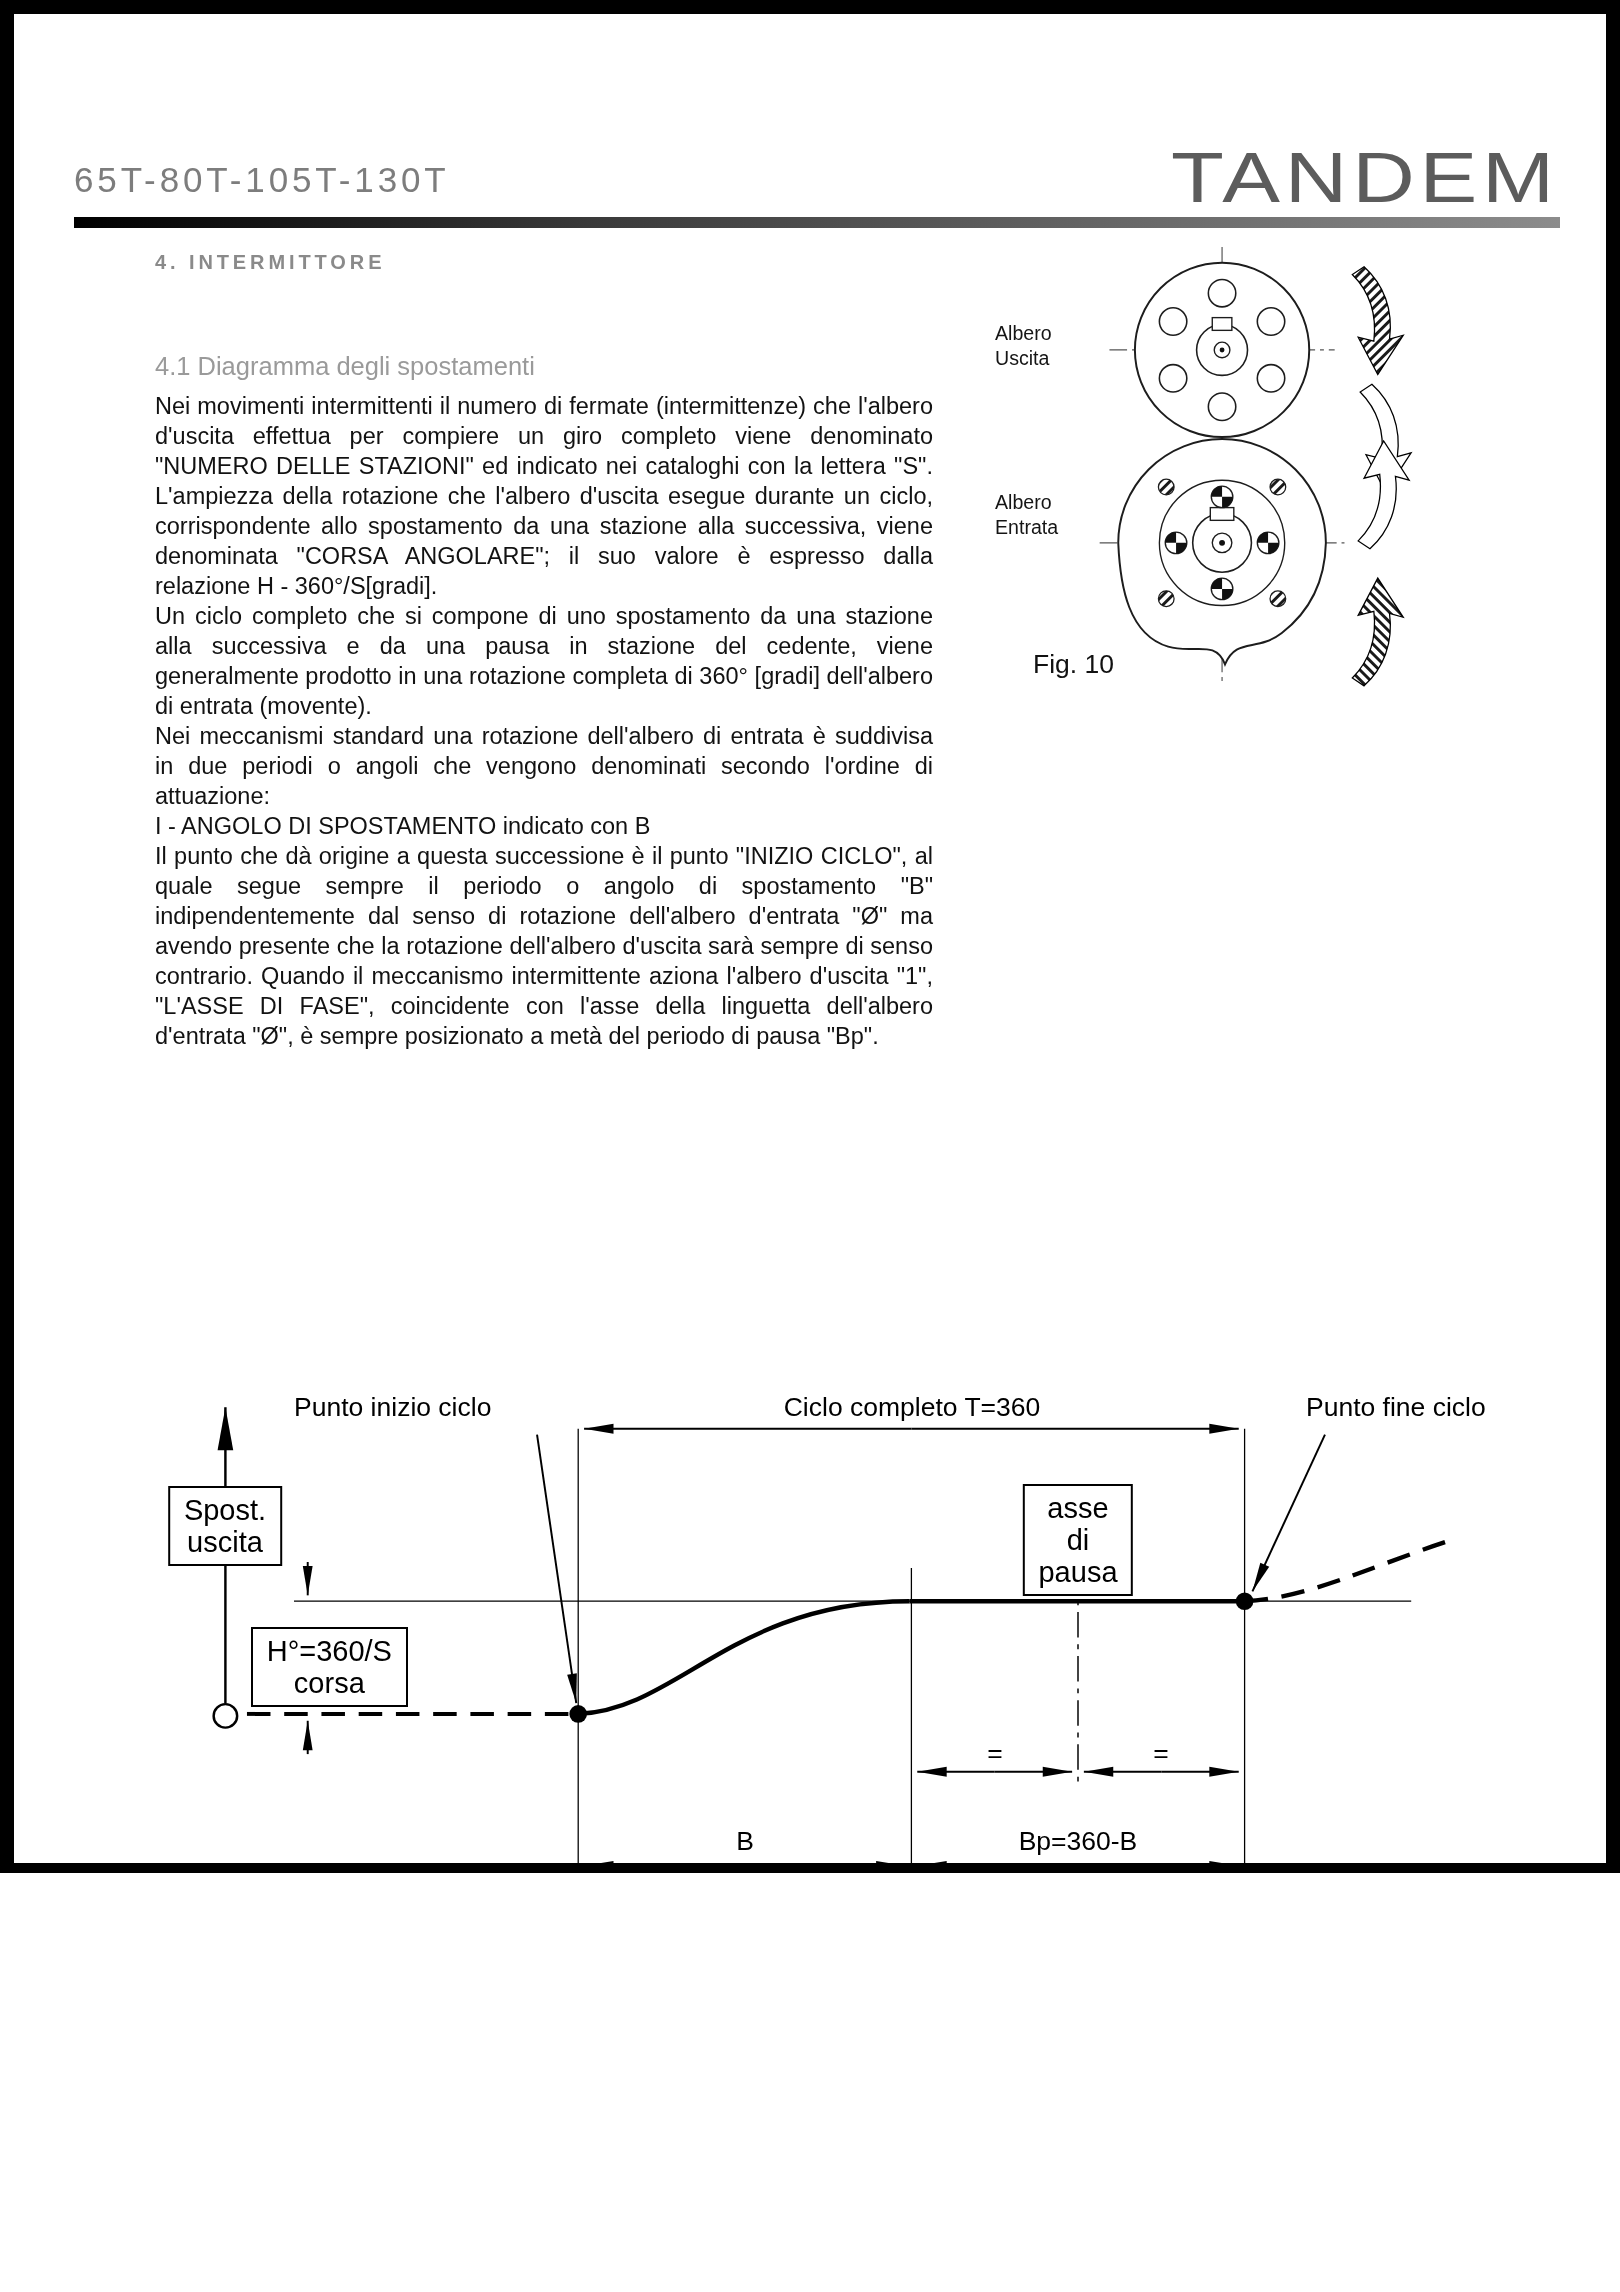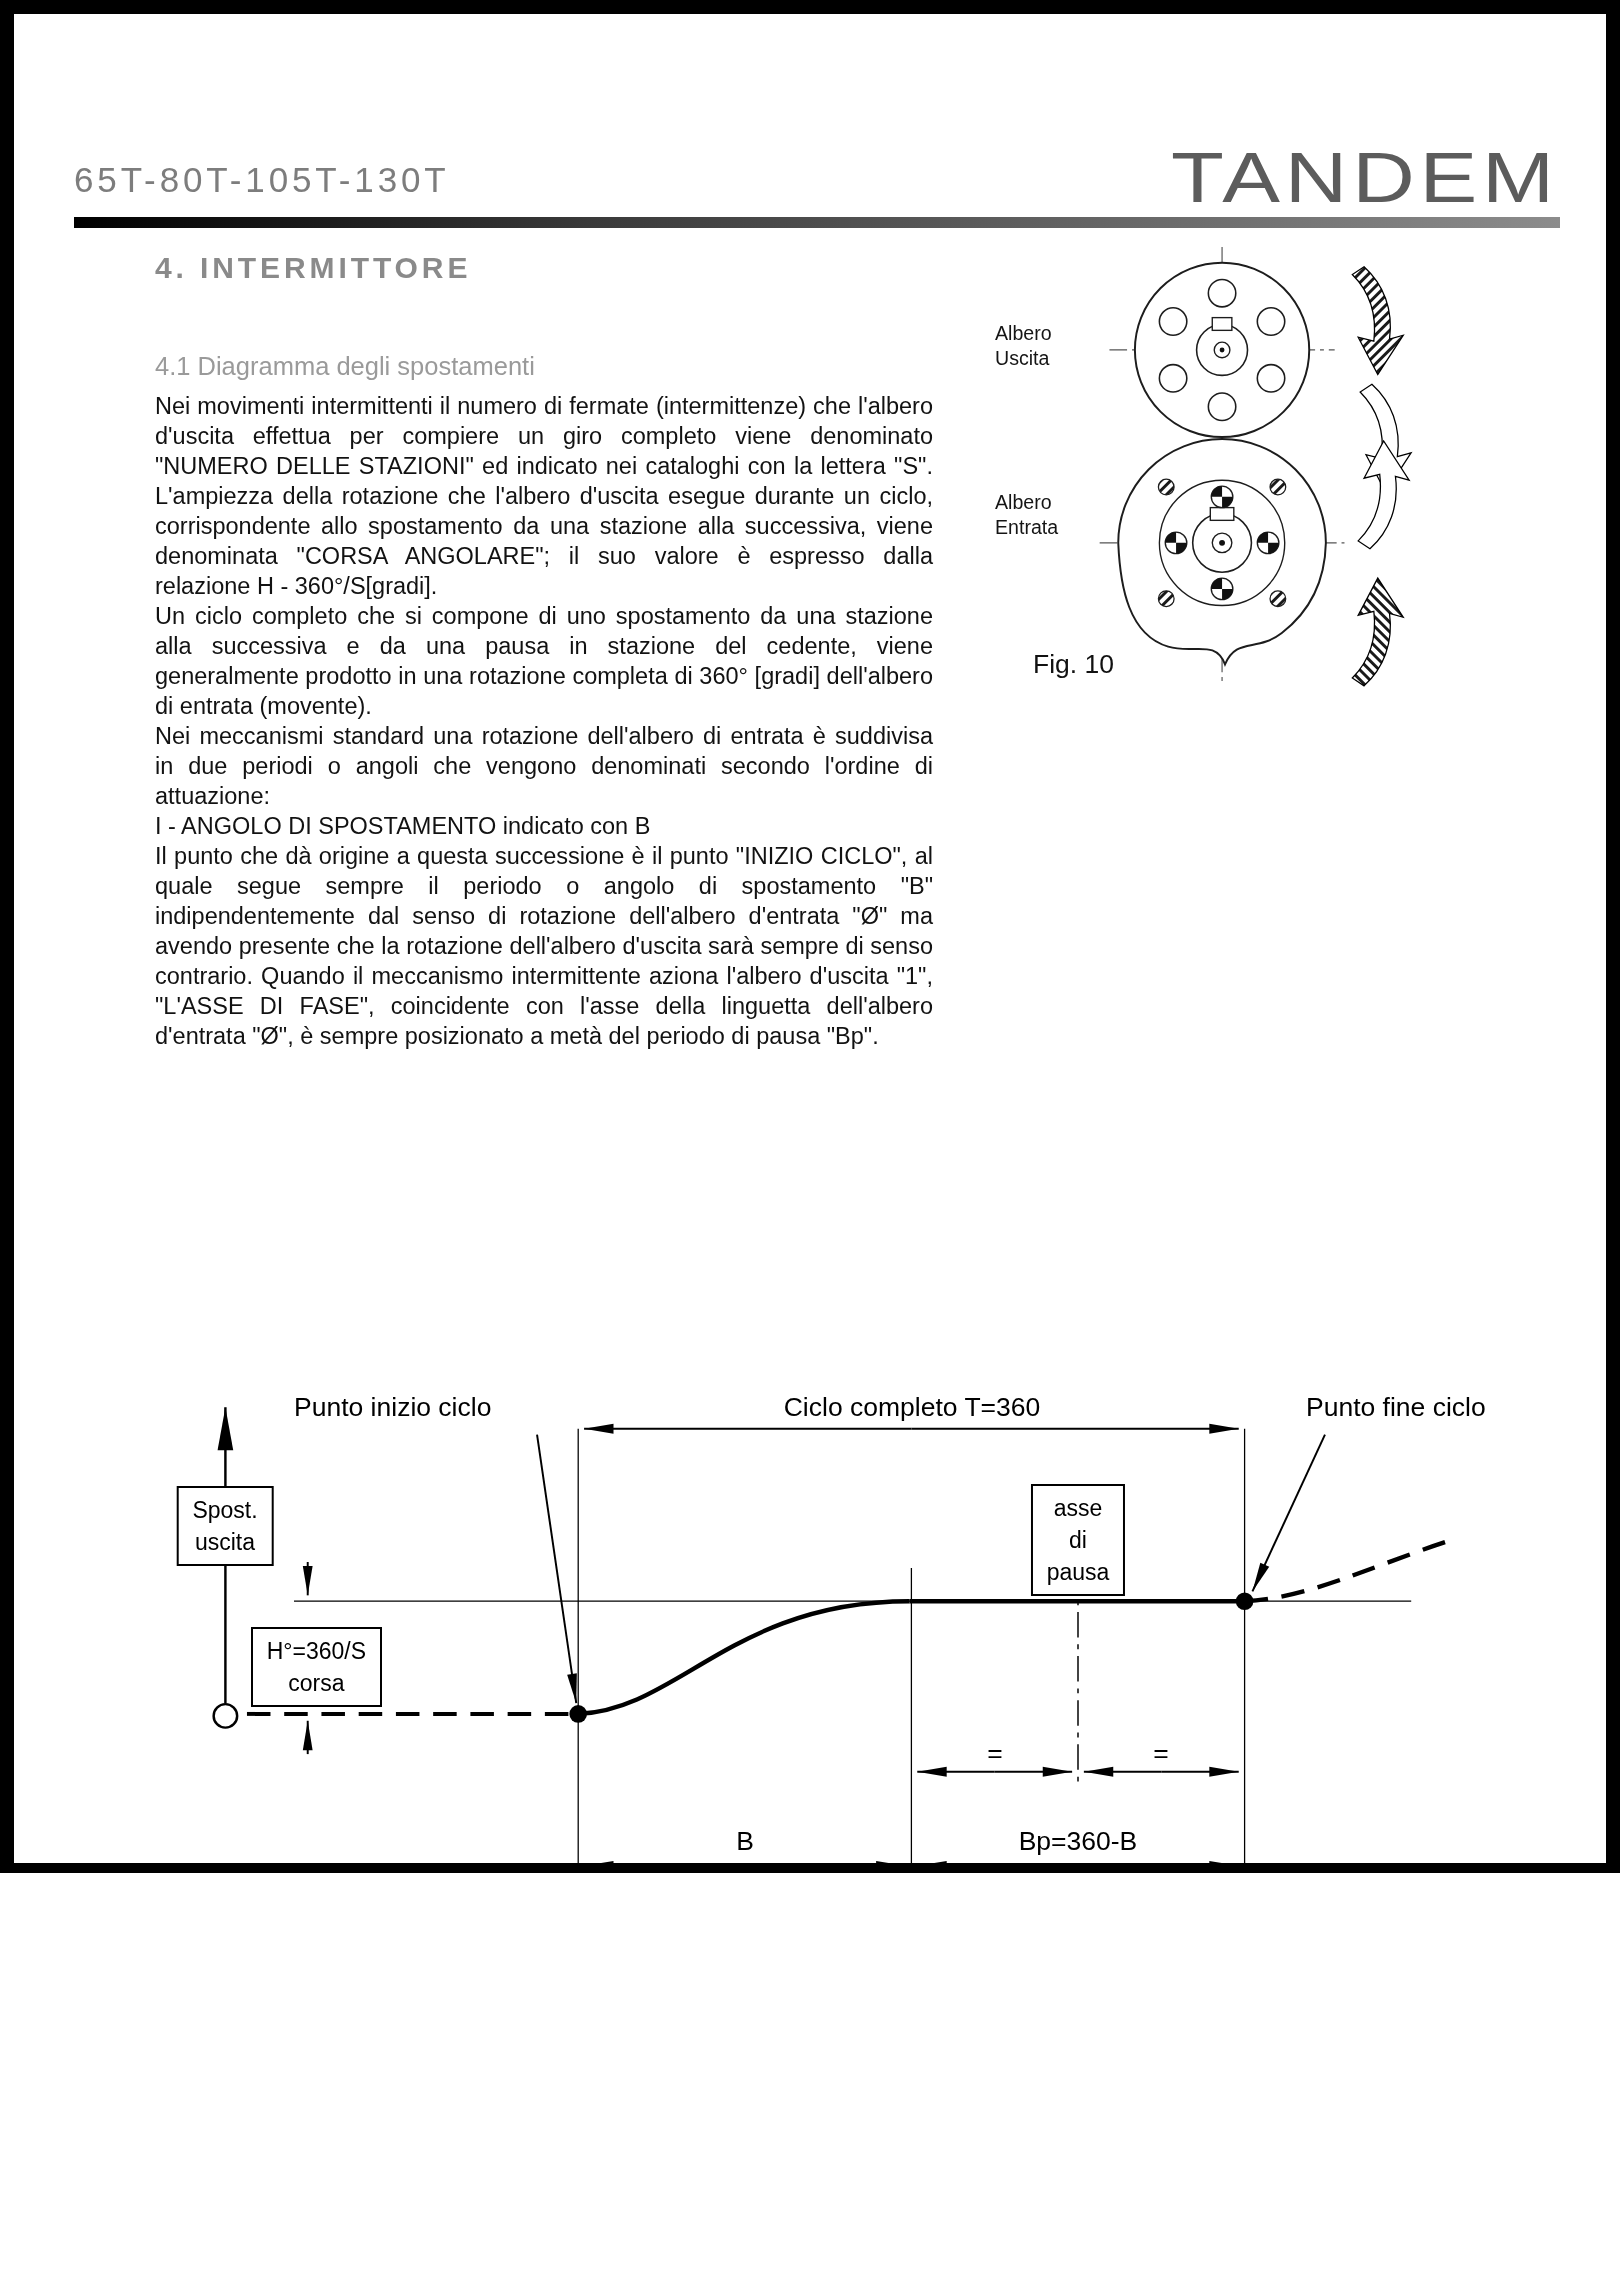--- a/index.html
+++ b/index.html
@@ -19,40 +19,40 @@
   }
   .brand {
     right:61px; top:137px; font-size:71px; color:#5c5c5c; letter-spacing:3.9px;
     transform:scaleX(1.22); transform-origin:right center; white-space:nowrap;
   }
   .header-rule {
     left:74px; top:217px; width:1486px; height:10.8px;
     background:linear-gradient(90deg,#000 0%,#3a3a3a 35%,#8c8c8c 100%);
   }
   .sec-title {
-    left:155px; top:251px; font-size:30px; font-weight:bold;
+    left:155px; top:251px; font-size:20px; font-weight:bold;
     color:#8a8a8a; letter-spacing:3.9px; margin:0;
   }
 
   
   .article { left:155px; top:351px; width:778px; font-size:23.5px; line-height:30px; color:#121212; }
   .article h2 { font-size:25.5px; color:#9a9a9a; font-weight:normal; margin:0 0 10px 0; }
   .article p { margin:0; }
   .article p.just { text-align:justify; }
 
   
   .shaft-label { font-size:19.6px; color:#151515; line-height:24.5px; white-space:pre-line; z-index:2;margin-left:48px; }
   .fig-caption { font-size:26.5px; color:#111; z-index:2;text-align:right; }
 
   
   .dlabel { font-size:26.5px; line-height:32px; color:#000; white-space:nowrap; z-index:2; }
   .center { transform:translateX(-50%); text-align:center; }
   .dbox {
     border:2px solid #000; background:#fff; padding:5.9px 13.7px; text-align:center;
-    font-size:23px; line-height:32px; color:#000; white-space:pre-line; z-index:3;
+    font-size:29px; line-height:32px; color:#000; white-space:pre-line; z-index:3;
   }
 
   
   .footer-band {
     left:1188px; top:2207px; width:320px; height:35px;
     background:linear-gradient(90deg,#ffffff 0%,#bdbdbd 30%,#6e6e6e 68%,#4a4a4a 100%);
   }
   .footer-logo {
     position:absolute; left:94px; top:-2.9px; width:84px; height:41px;
     background:#000; transform:skewX(-18deg);

